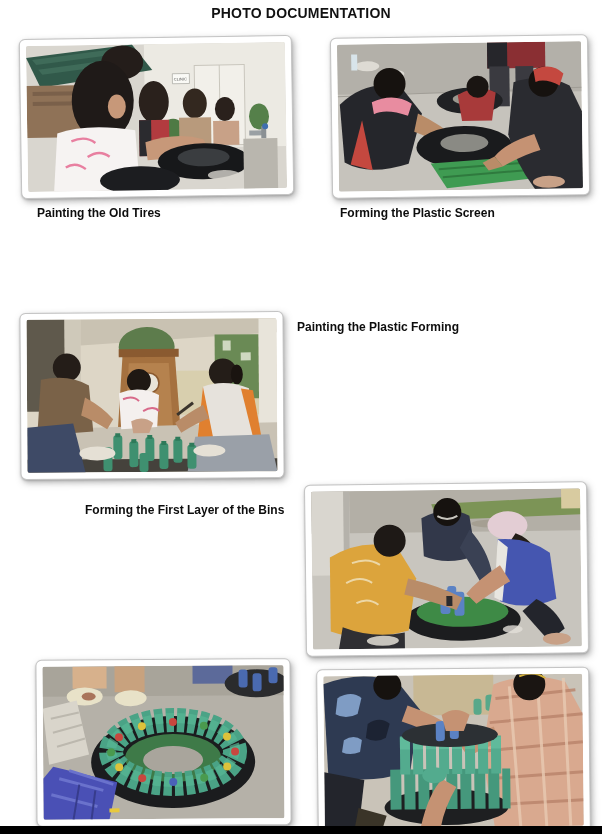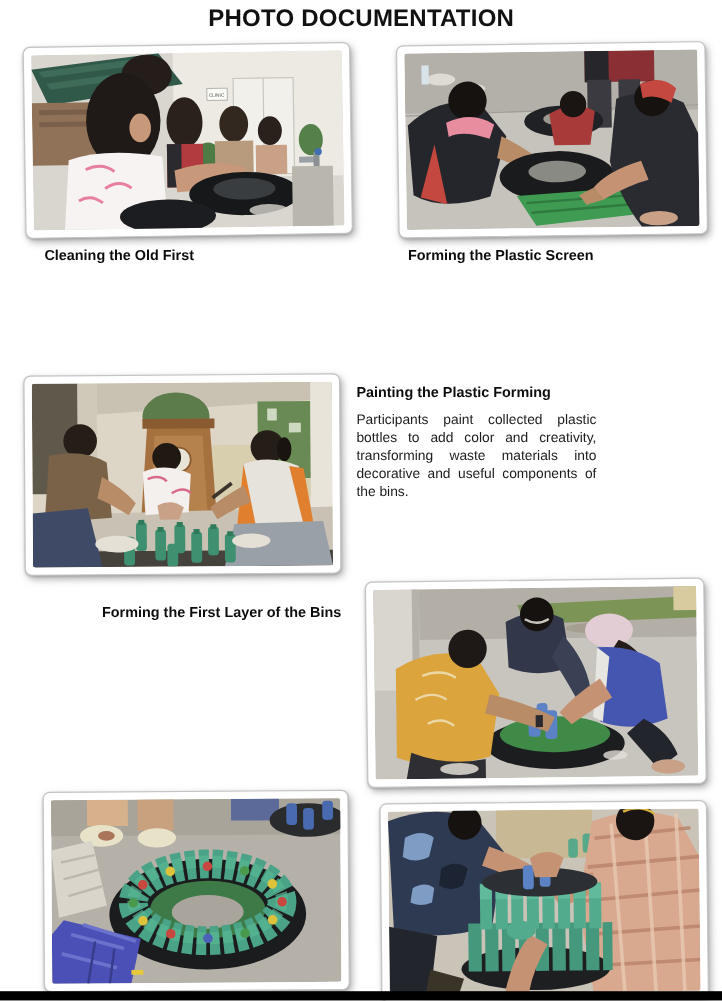--- a/index.html
+++ b/index.html
@@ -3,21 +3,21 @@
 <meta charset="utf-8">
 <style>
   html,body{margin:0;padding:0;background:#fff;}
   #page{
     position:relative; width:602px; height:834px; background:#ffffff;
     font-family:"Liberation Sans","DejaVu Sans",sans-serif; color:#1a1a1a;
     overflow:hidden;
   }
   .page-title{
     position:absolute; left:0; top:5px; width:602px; text-align:center;
-    font-size:20px; font-weight:bold; color:#111; letter-spacing:.2px;
+    font-size:14px; font-weight:bold; color:#111; letter-spacing:.2px;
   }
   .photo-frame{
     position:absolute; background:#fff; padding:6px;
     border:1px solid #c4c4c4; border-radius:6px;
     box-shadow:2px 3px 6px rgba(100,100,100,.5), 0 1px 2px rgba(0,0,0,.18);
     box-sizing:border-box;
   }
   .photo-frame svg{display:block; width:100%; height:100%; border-radius:2px;}
   .caption{position:absolute;}
   .sec-heading{
@@ -109,21 +109,21 @@
       <path d="M196 28 Q214 20 226 32 L222 44 Q208 36 198 40 Z" fill="#c4483f"></path>
       <path d="M196 92 Q168 100 156 114 L164 124 Q186 112 202 108 Z" fill="#c59273"></path>
       <path d="M156 114 L144 120 L150 128 L164 124 Z" fill="#b98c68"></path>
       <path d="M120 52 Q140 40 158 50 L154 78 L124 78 Z" fill="#a83a3a"></path>
       <circle cx="140" cy="44" r="11" fill="#1a1512"></circle>
       <ellipse cx="210" cy="140" rx="16" ry="6" fill="#c8a187"></ellipse>
     </svg>
   </div>
 
   <div class="caption" style="left:37px; top:206px; width:238px;">
-    <h3 class="sec-heading">Cleaning the Old First</h3>
+    <h3 class="sec-heading">Painting the Old Tires</h3>
   </div>
   <div class="caption" style="left:340px; top:206px; width:240px;">
     <h3 class="sec-heading">Forming the Plastic Screen</h3>
   </div>
 
   <div class="photo-frame" style="left:20px; top:312px; width:264px; height:167px; transform:rotate(-0.4deg);" aria-label="Three participants seated around a wooden podium painting plastic bottles green">
     <svg viewBox="0 0 250 153" preserveAspectRatio="none">
       <rect width="250" height="153" fill="#ddd6c6"></rect>
       <rect x="0" y="0" width="38" height="92" fill="#5f594c"></rect>
       <rect x="38" y="0" width="16" height="100" fill="#cfc9ba"></rect>
@@ -174,21 +174,20 @@
         <rect x="148" y="118" width="5" height="4"></rect>
           <rect x="162" y="124" width="5" height="4"></rect>
       </g>
       <ellipse cx="70" cy="134" rx="18" ry="7" fill="#e5e0d5"></ellipse>
       <ellipse cx="182" cy="132" rx="16" ry="6" fill="#e5e0d5"></ellipse>
     </svg>
   </div>
 
   <div class="caption" style="left:297px; top:320px; width:200px;">
     <h3 class="sec-heading">Painting the Plastic Forming</h3>
-    <p class="sec-body">Participants paint collected plastic bottles to add color and creativity, transforming waste materials into decorative and useful components of the bins.</p>
   </div>
 
   <div class="caption" style="left:65px; top:503px; width:212px;margin-left:20px;">
     <h3 class="sec-heading">Forming the First Layer of the Bins</h3>
   </div>
 
   <div class="photo-frame" style="left:305px; top:483px; width:283px; height:172px; transform:rotate(-0.7deg);" aria-label="Three team members crouched around a tire base with green screen placing painted blue bottles">
     <svg viewBox="0 0 269 158" preserveAspectRatio="none">
       <rect width="269" height="158" fill="#c8c5be"></rect>
       <rect y="0" width="269" height="42" fill="#b3afa6"></rect>

